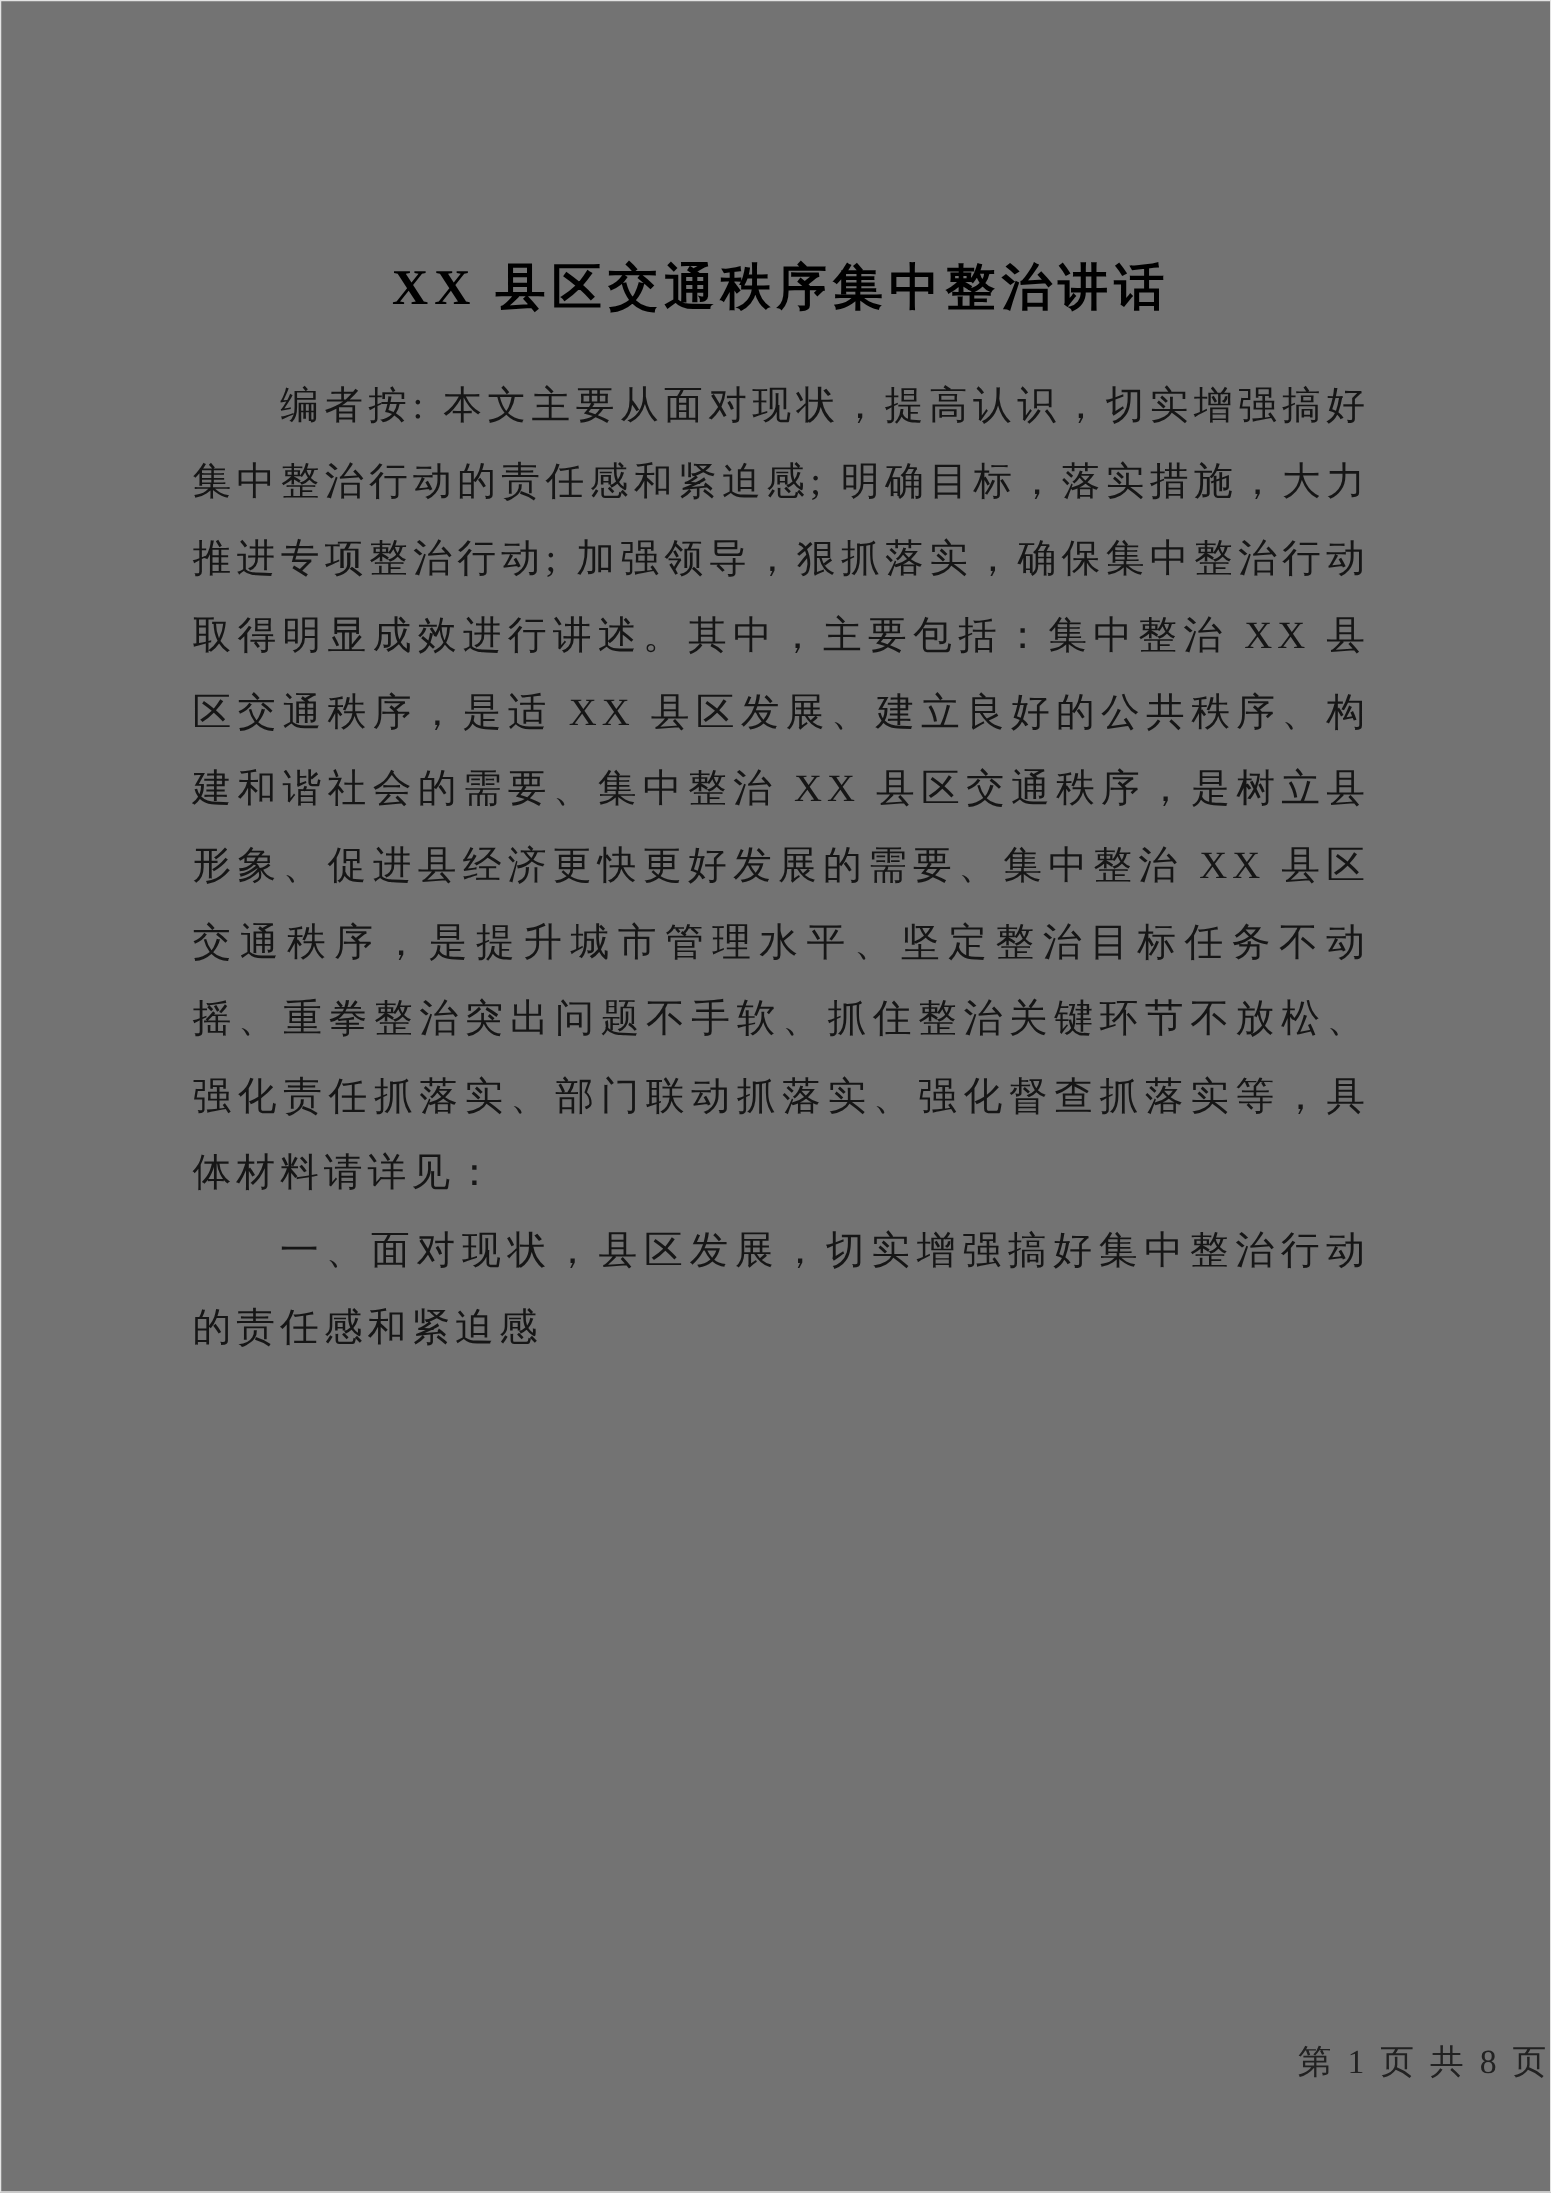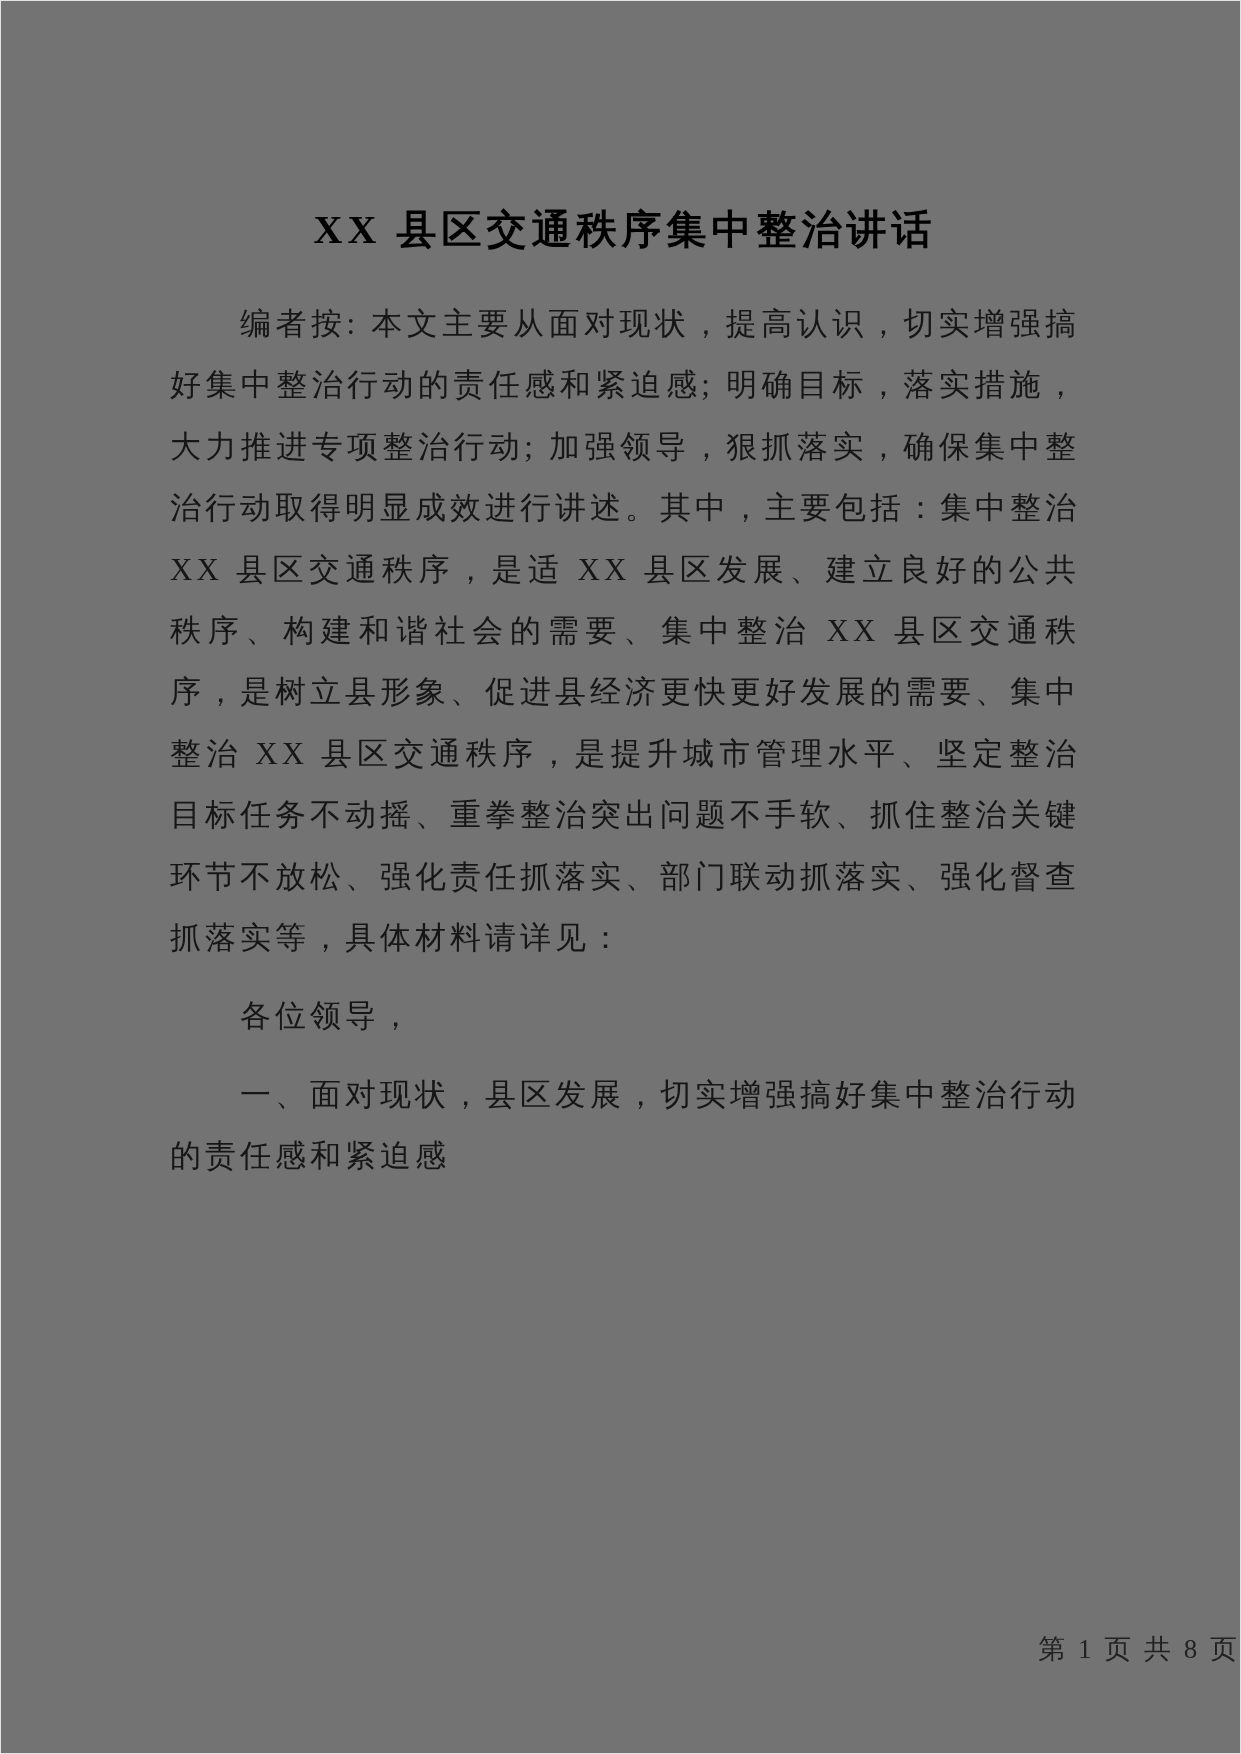--- a/index.html
+++ b/index.html
@@ -28,21 +28,21 @@
     margin: 0 0 34px 0;
     font-size: 40px;
     line-height: 58px;
     font-weight: bold;
     text-align: center;
     letter-spacing: 5px;
     color: #000000;
     white-space: nowrap;
   }
   .para {
-    margin: 17px;
+    margin: 1px;
     font-size: 31px;
     line-height: 61.4px;
     letter-spacing: 4px;
     text-align: justify;
     text-justify: inter-character;
     text-indent: 70px;
     color: #161616;
     font-weight: 400;
   }
   .footer {
@@ -58,21 +58,20 @@
 </style>
 </head>
 <body>
 
 <div class="page">
   <div class="content">
     <h1 class="doc-title">XX 县区交通秩序集中整治讲话</h1>
 
     <p class="para">编者按: 本文主要从面对现状，提高认识，切实增强搞好集中整治行动的责任感和紧迫感; 明确目标，落实措施，大力推进专项整治行动; 加强领导，狠抓落实，确保集中整治行动取得明显成效进行讲述。其中，主要包括：集中整治 XX 县区交通秩序，是适 XX 县区发展、建立良好的公共秩序、构建和谐社会的需要、集中整治 XX 县区交通秩序，是树立县形象、促进县经济更快更好发展的需要、集中整治 XX 县区交通秩序，是提升城市管理水平、坚定整治目标任务不动摇、重拳整治突出问题不手软、抓住整治关键环节不放松、强化责任抓落实、部门联动抓落实、强化督查抓落实等，具体材料请详见：</p>
 
-    <p class="para">各位领导，</p>
 
 
 
     <p class="para">一、面对现状，县区发展，切实增强搞好集中整治行动的责任感和紧迫感</p>
   </div>
 
   <div class="footer">第 1 页 共 8 页</div>
 </div>
 
 </body></html>

